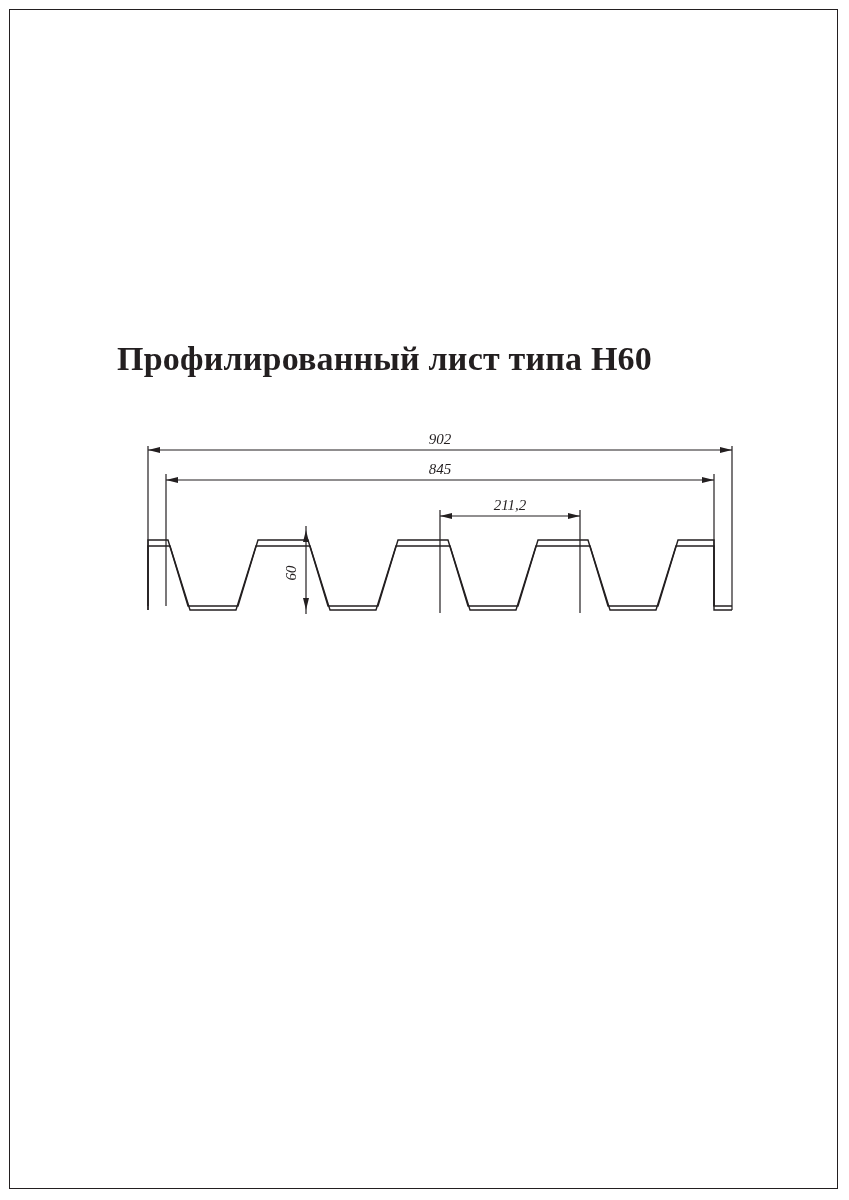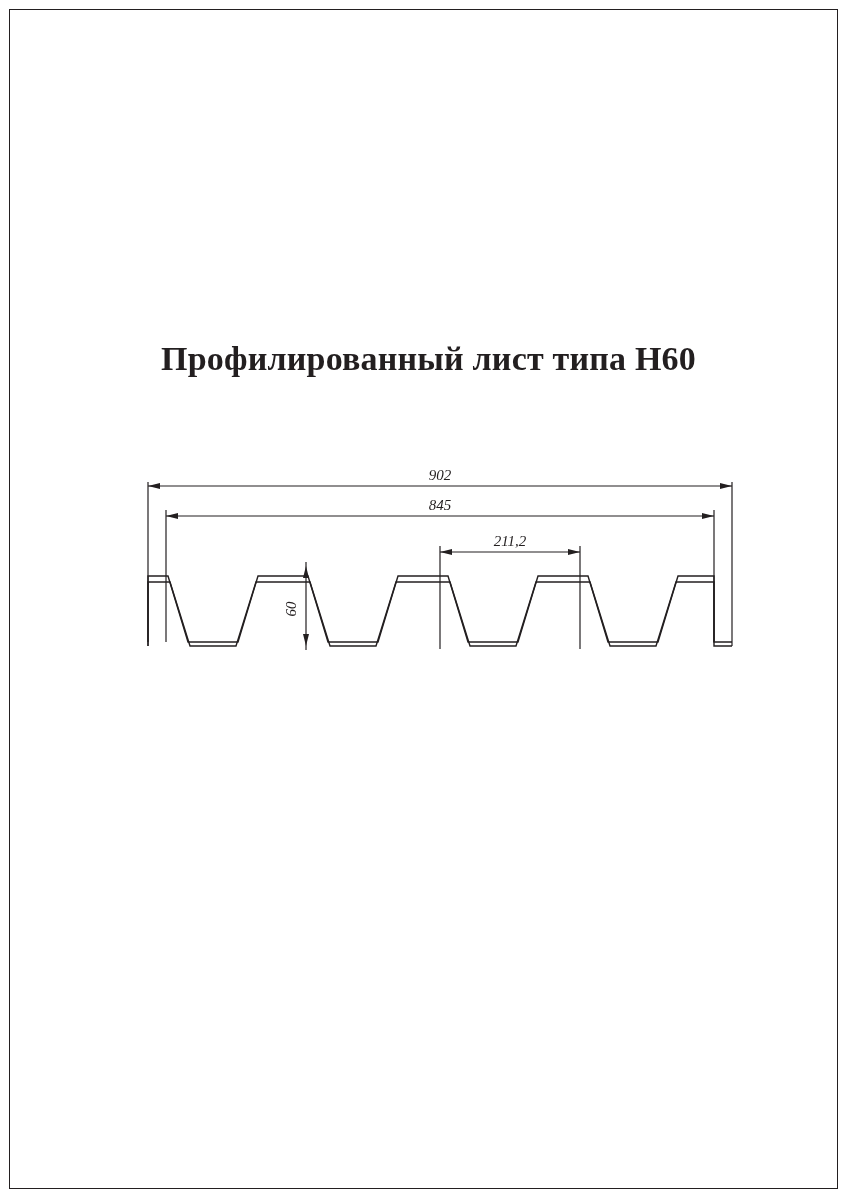--- a/index.html
+++ b/index.html
@@ -31,26 +31,25 @@
     position: absolute;
     left: 0;
     top: 340px;
     width: 769px;
     text-align: center;
     font-family: "Liberation Serif", serif;
     font-size: 34px;
     font-weight: bold;
     color: #231f20;
     letter-spacing: 0.2px;
-    padding-left: 44px;
   }
   .drawing {
     position: absolute;
     left: 110px;
-    top: 454px;
+    top: 418px;
     width: 660px;
     height: 260px;
   }
   .drawing svg {
     display: block;
   }
   .dim-text {
     font-family: "Liberation Serif", serif;
     font-style: italic;
     font-size: 15px;

